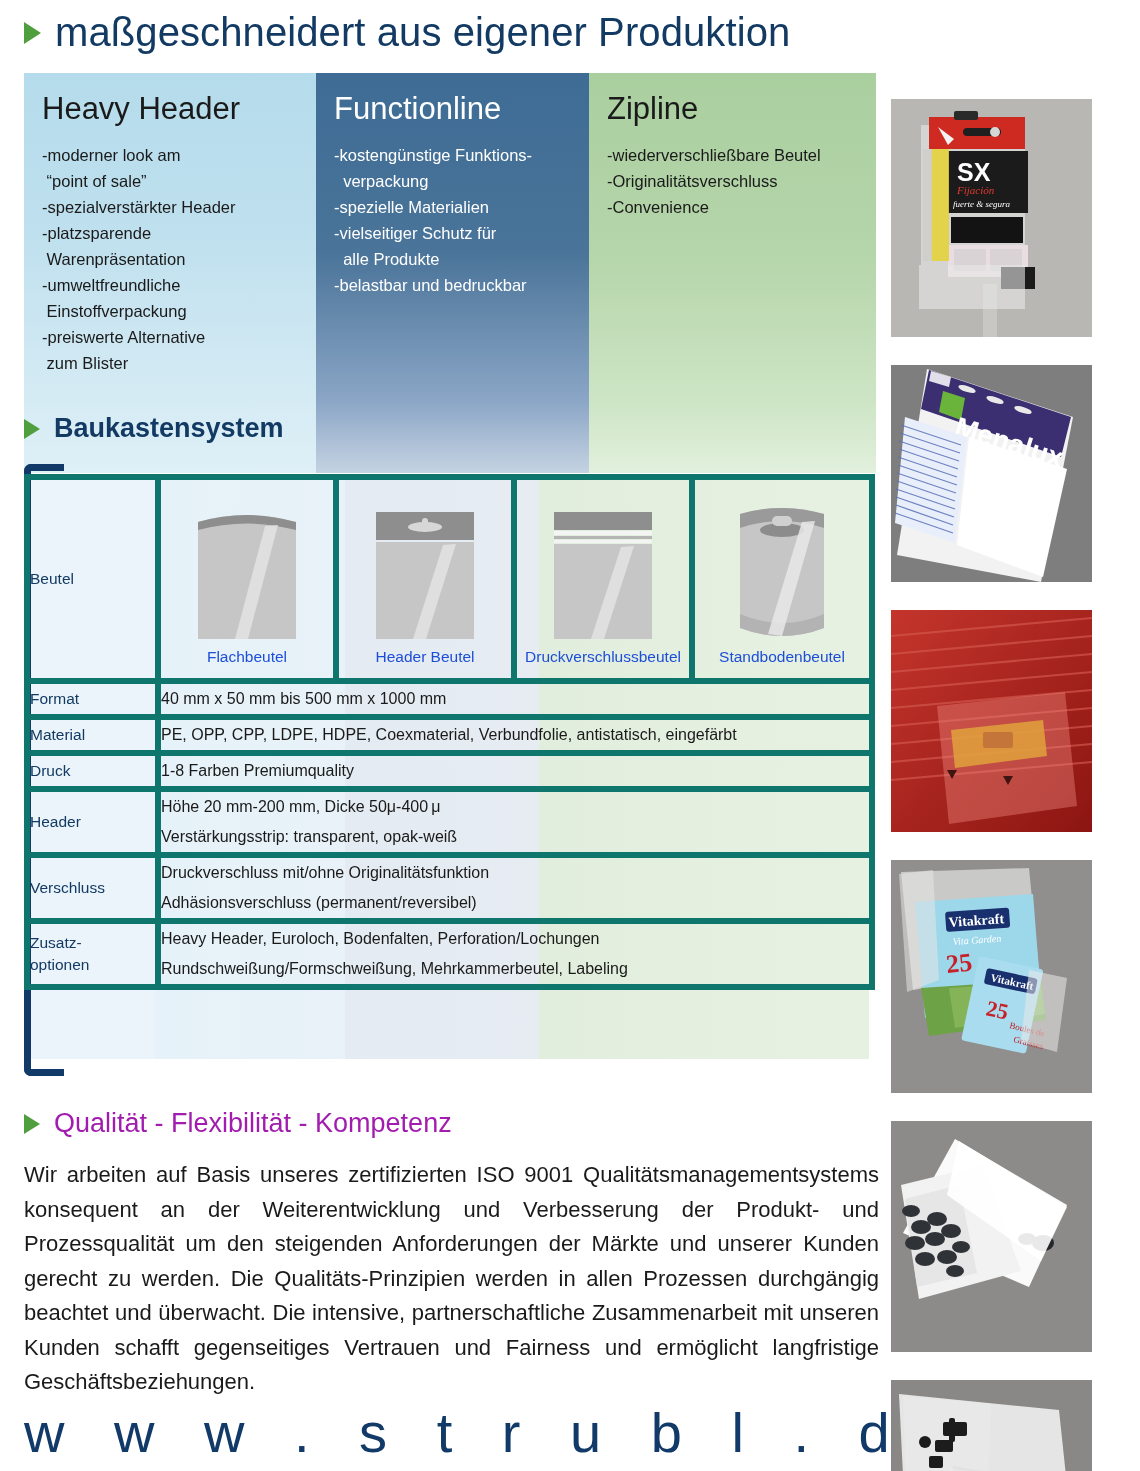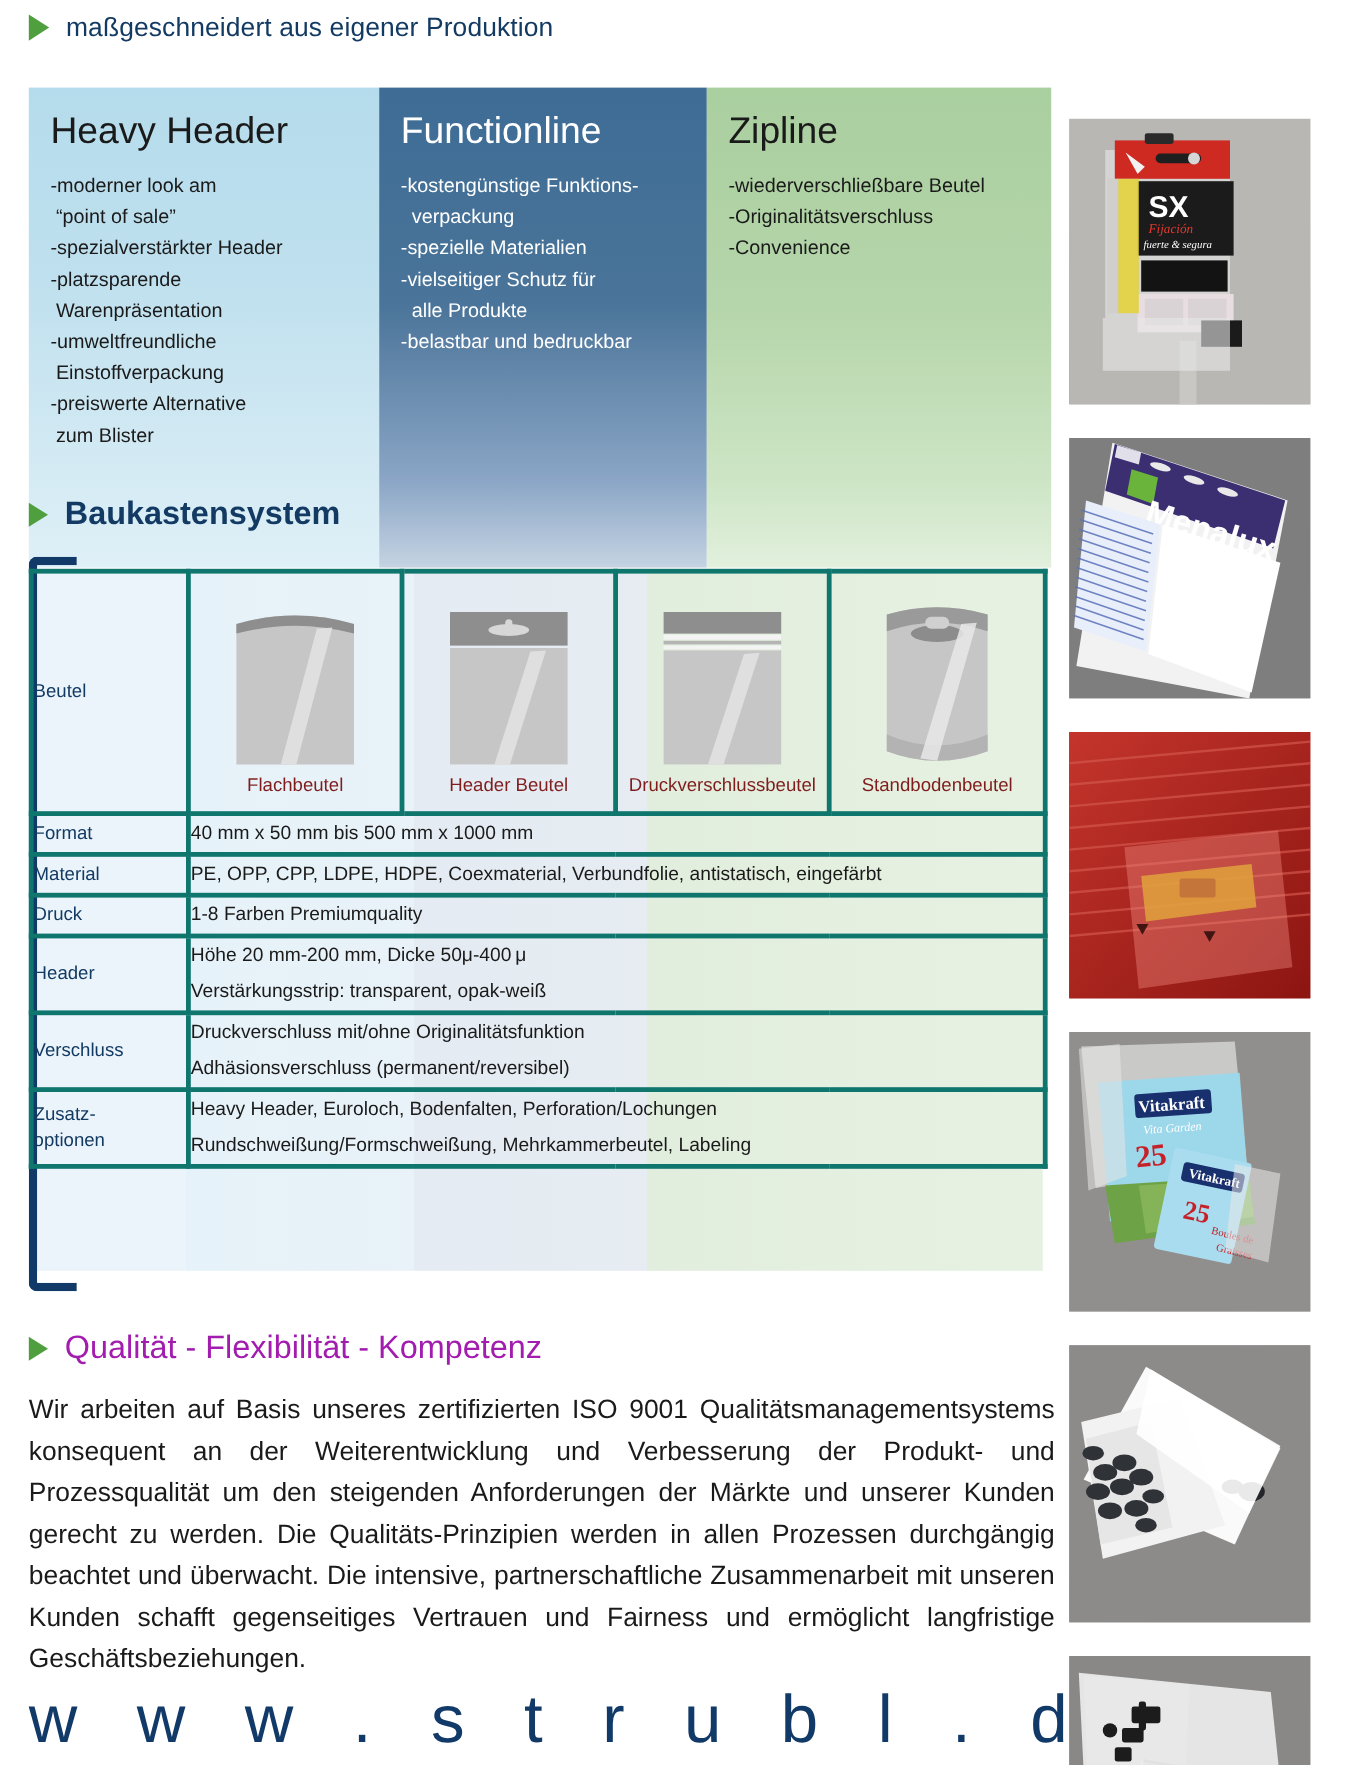--- a/index.html
+++ b/index.html
@@ -13,21 +13,21 @@
     position: relative;
   }
 
   .page { position: relative; width: 1140px; height: 1471px; }
 
   
   .headline {
     position: absolute;
     left: 24px; top: 10px;
     display: flex; align-items: center; gap: 14px;
-    font-size: 22px;
+    font-size: 40px;
     color: #133a63;
     letter-spacing: .1px;
   }
   .tri {
     width: 0; height: 0;
     border-left: 17px solid #4f9f3f;
     border-top: 11px solid transparent;
     border-bottom: 11px solid transparent;
     flex: none;
   }
@@ -106,21 +106,21 @@
     pointer-events: none;
   }
   table.spec {
     position: relative;
     width: 845px;
     border-collapse: collapse;
     background: transparent;
     table-layout: fixed;
   }
   table.spec td {
-    border: 4px solid #0f766e;
+    border: 6px solid #0f766e;
     vertical-align: middle;
     padding: 0;
     background: transparent;
   }
   td.lab {
     width: 131px;
     padding: 12px 0 12px 18px;
     font-size: 15.5px;
     color: #133a63;
     line-height: 22px;
@@ -141,21 +141,21 @@
       linear-gradient(90deg,
         #eaf4fa 0%, #eaf4fa 15.5%,
         #e6f2f9 15.5%, #e8f2f8 38%,
         #e4ebf2 38%, #e6ecf2 61%,
         #e2eedd 61%, #e6f1e2 100%);
     z-index: 3;
   }
 
   
   .bagcell { text-align: center; padding: 14px 0 12px 0 !important; }
-  .bagname { font-size: 15.5px; color: #7f1d1d; margin-top: 6px; }
+  .bagname { font-size: 15.5px; color: #1d4ed8; margin-top: 6px; }
   .bagbox { height: 148px; display: flex; align-items: flex-end; justify-content: center; }
   svg.bag { display: block; }
 
   
   .sect3 {
     position: absolute;
     left: 24px; top: 1108px;
     display: flex; align-items: center; gap: 14px;
     font-size: 27px;
     color: #a21caf;

